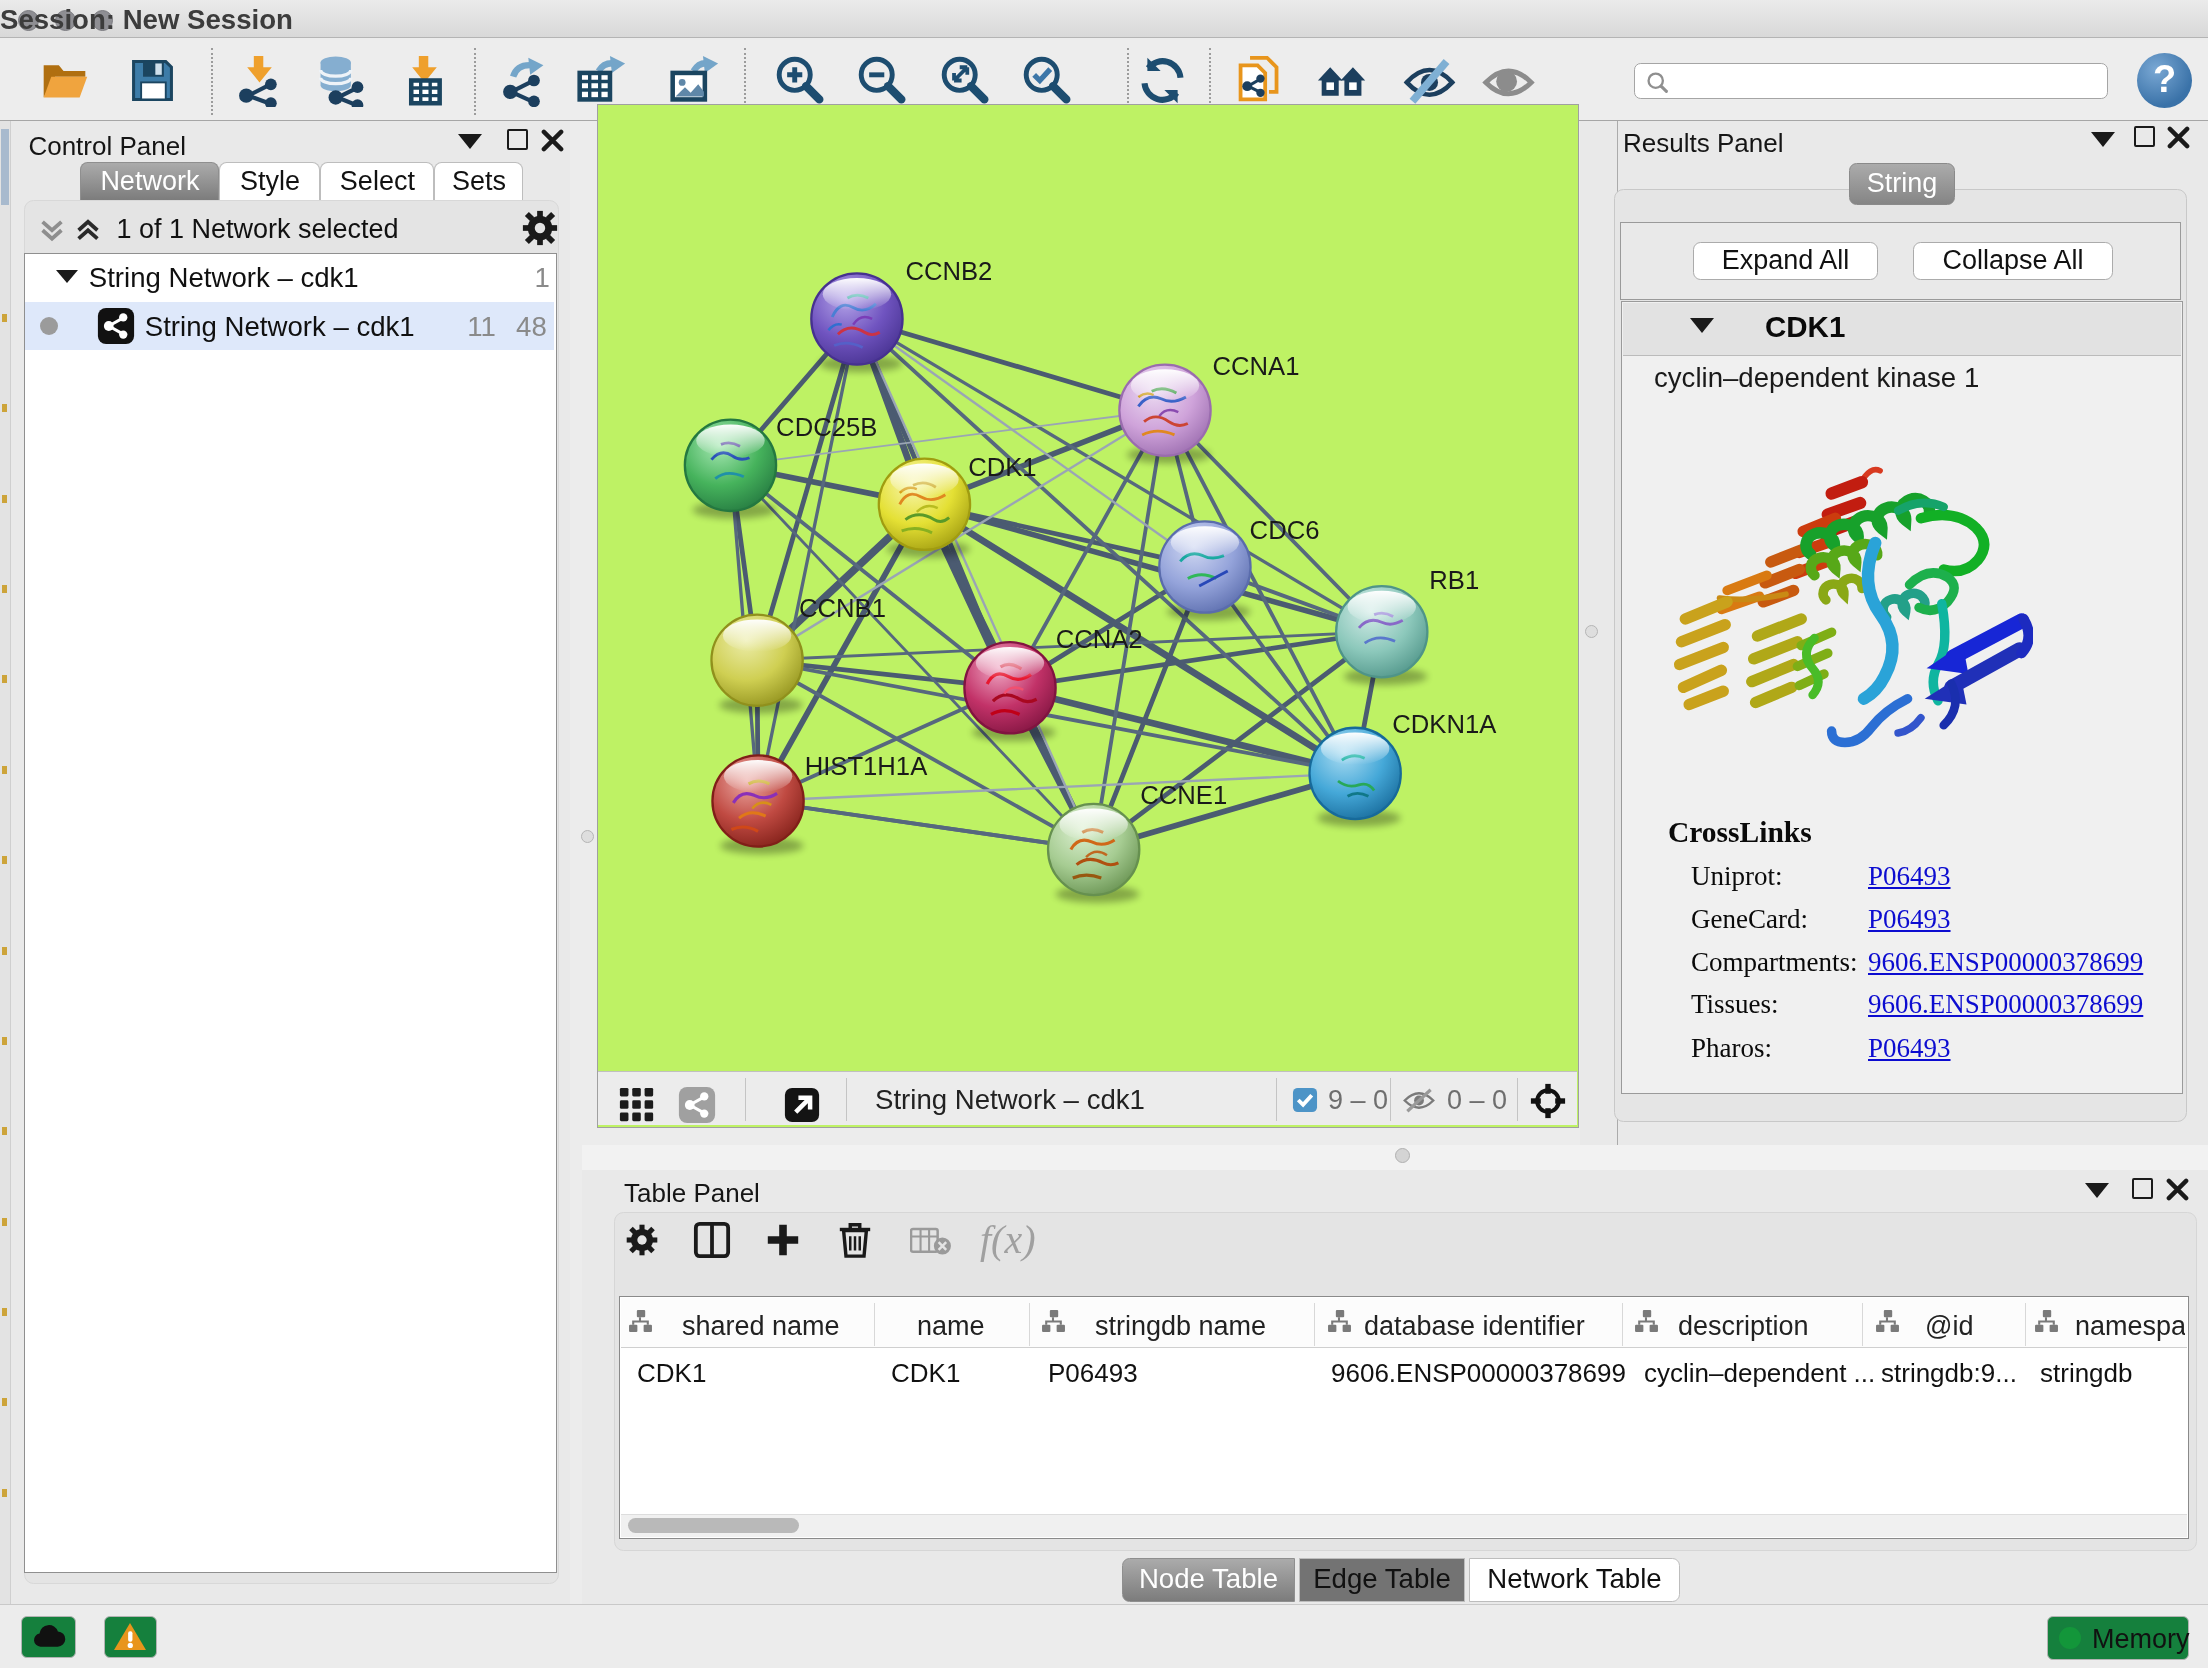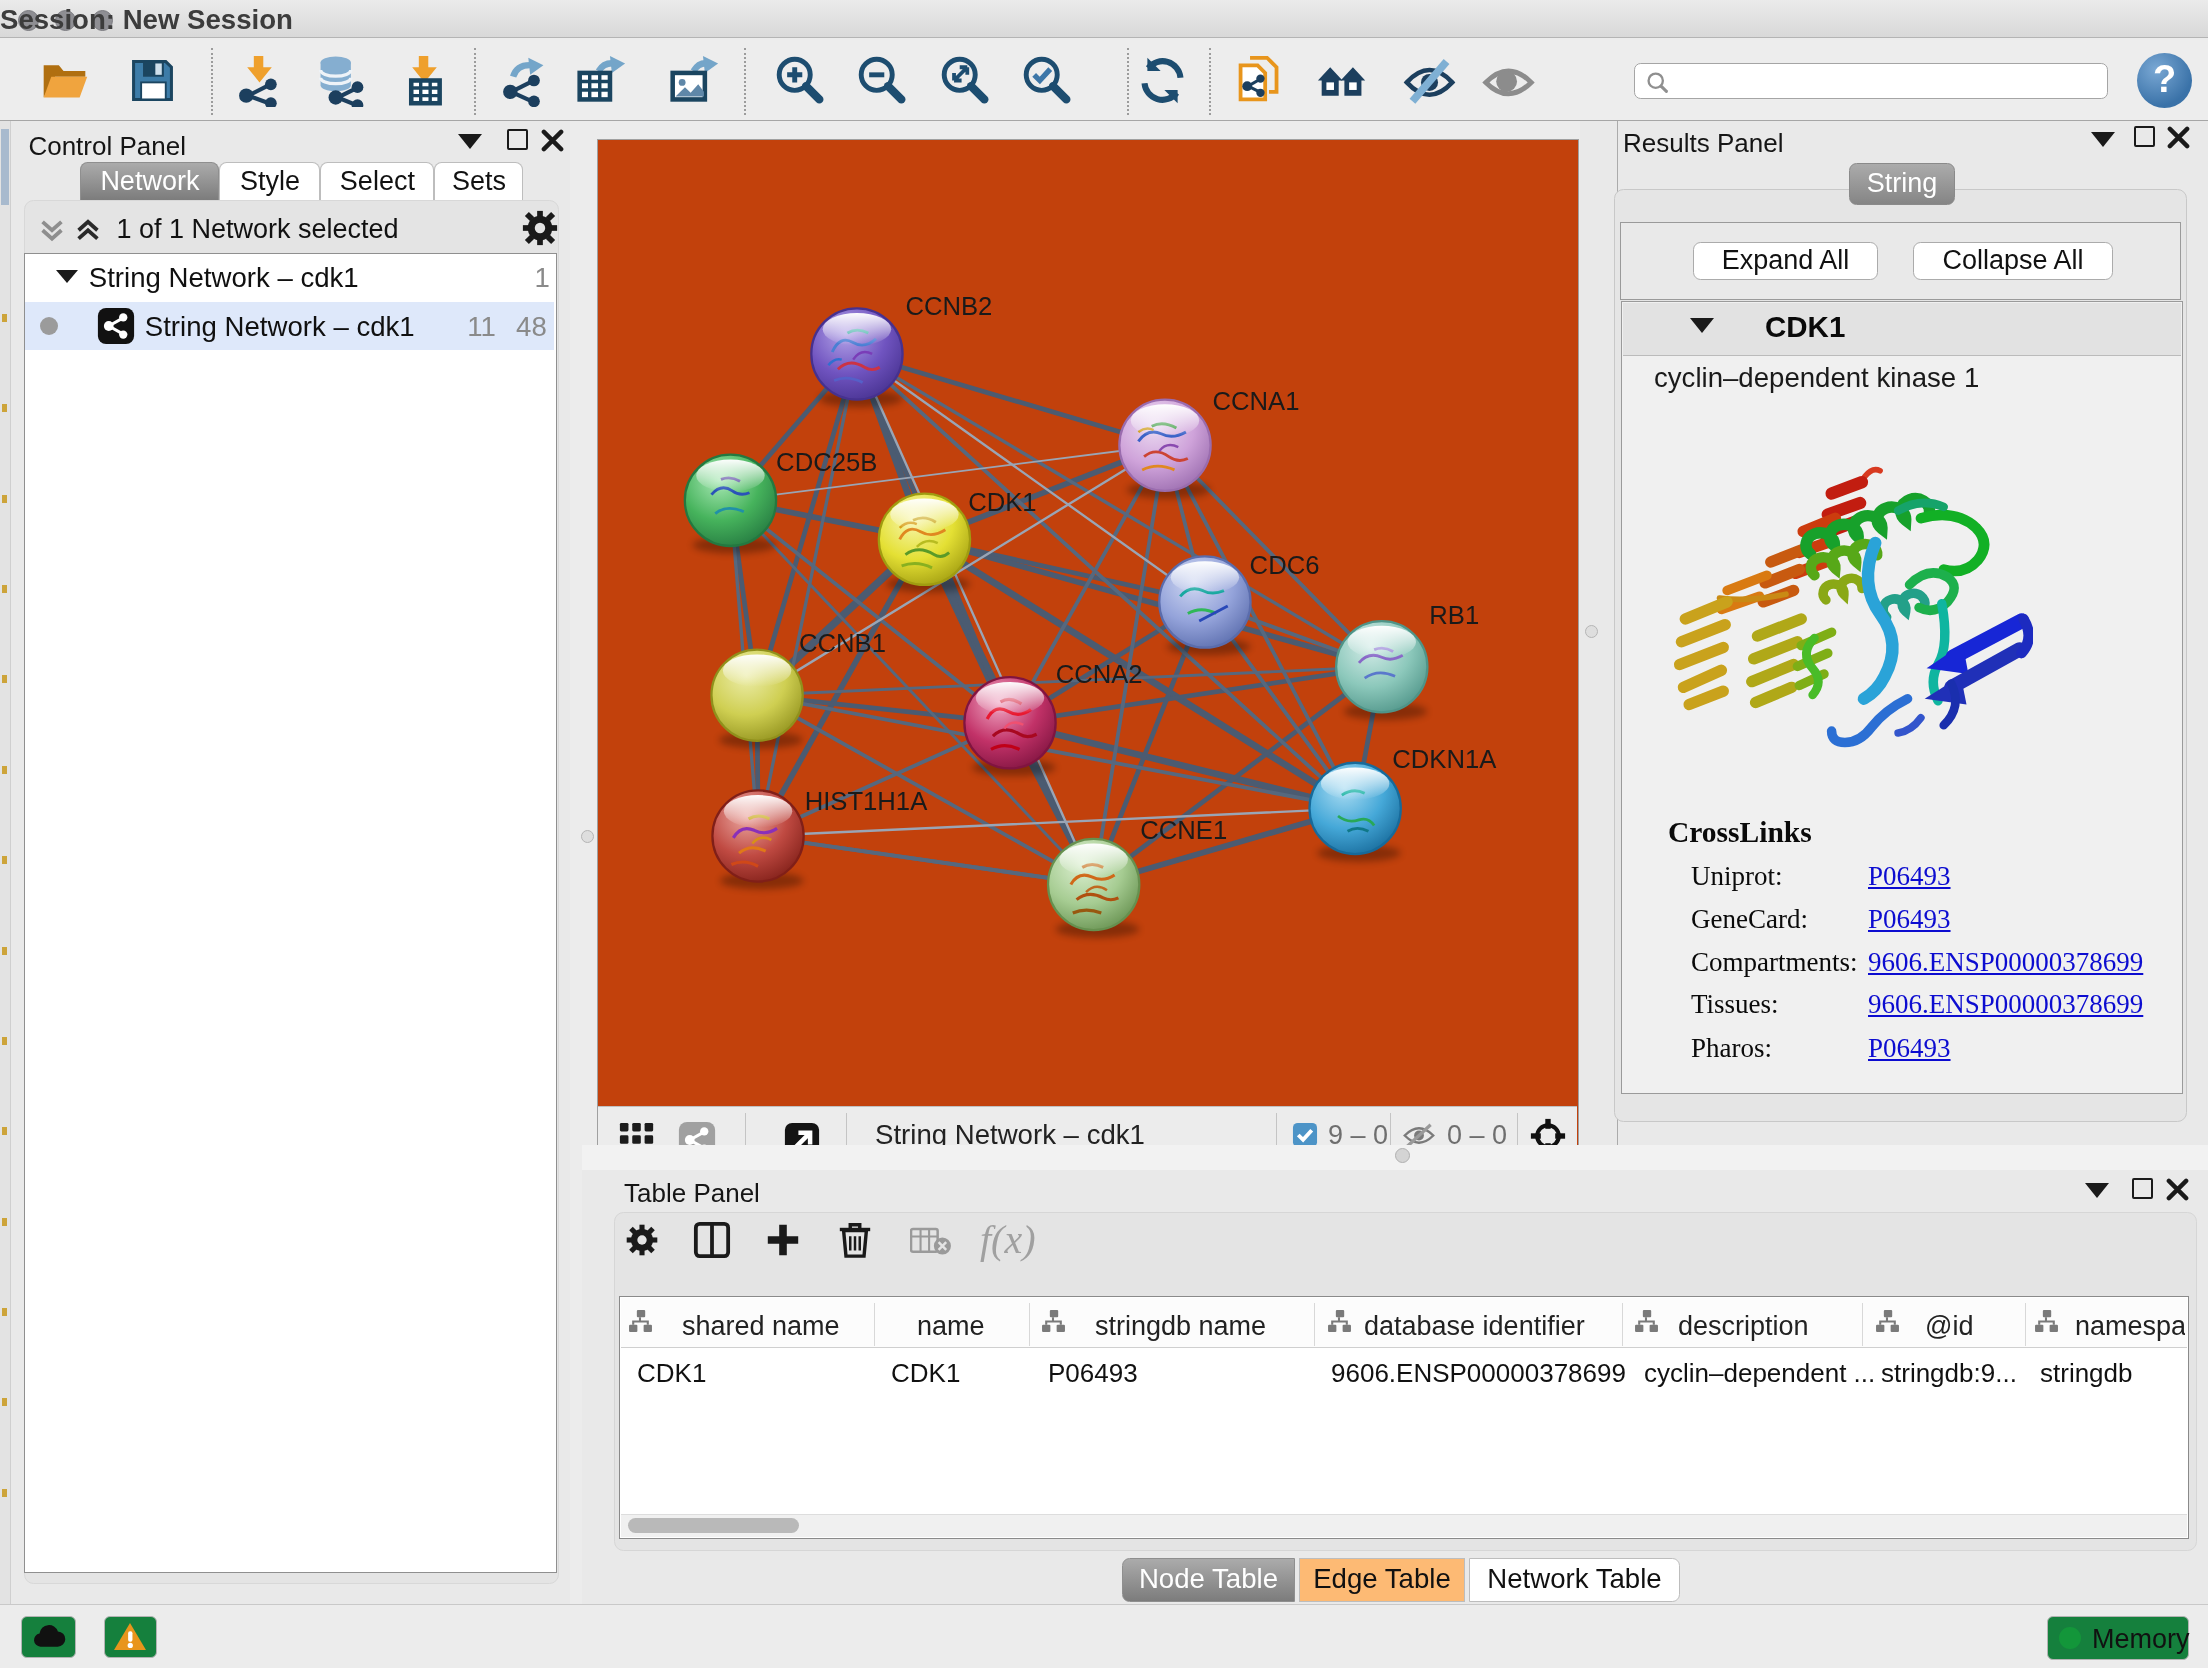--- a/index.html
+++ b/index.html
@@ -15,21 +15,21 @@
 #leftstrip{left:0;top:121px;width:11.4px;height:1483px;background:#e3e3e3;border-right:1.9px solid #cfcfcf}
 #controlpanel{left:11.4px;top:121px;width:559px;height:1483px;background:#e9e9e9}
 .ptitle{font-size:26px;color:#151515}
 .wmax{width:21px;height:21px;border:2.9px solid #1a1a1a;border-radius:1.9px}
 .tri-dn{width:0;height:0;border-left:12.4px solid transparent;border-right:12.4px solid transparent;border-top:15px solid #1a1a1a}
 #tabsrow{left:69px;top:41px;height:38px}
 .tab{position:absolute;top:0;height:38px;font-size:27px;text-align:center;border:1.9px solid #bdbdbd;border-bottom:none;border-radius:7.6px 7.6px 0 0;background:#fff;color:#111;line-height:36px}
 .tabsel{background:linear-gradient(#ababab,#7c7c7c);color:#fff;border-color:#8f8f8f}
 #cpinner{left:12.4px;top:79px;width:535px;height:1384px;background:#e4e4e4;border-radius:9.5px;border:1px solid #d8d8d8}
 #netlist{left:12.4px;top:132px;width:533px;height:1320px;background:#fff;border:1.9px solid #8f8f8f}
-#canvaswrap{left:597px;top:139px;width:982px;height:1024px;background:#c2410c;border:1.9px solid #a0a0a0}
+#canvaswrap{left:597px;top:104px;width:982px;height:1024px;background:#bef264;border:1.9px solid #a0a0a0}
 #netbar{position:absolute;left:0;top:966px;width:979px;height:54px;background:#ececec;border-top:1.9px solid #c0c0c0}
 #resultspanel{left:1580px;top:121px;width:629px;height:1030px;background:#e9e9e9}
 #tablepanel{left:582px;top:1170px;width:1626px;height:434px;background:#e9e9e9}
 #statusbar{left:0;top:1604px;width:2208px;height:65px;background:#ececec;border-top:1.9px solid #c9c9c9}
 .sbtn{position:absolute;top:11px;height:42px;background:#15803d;border:1.9px solid #b3b3b3;border-radius:6px}
 .thico{width:25px;height:25px}
 </style></head>
 <body>
 <div id="titlebar" class="abs">
   <div class="tl abs" style="left:18px"></div>
@@ -766,21 +766,21 @@
 <div class="abs" style="left:55px;top:188px;font-size:26px;color:#111">CDK1</div>
 <div class="abs" style="left:309px;top:188px;font-size:26px;color:#111">CDK1</div>
 <div class="abs" style="left:466px;top:188px;font-size:26px;color:#111">P06493</div>
 <div class="abs" style="left:749px;top:188px;font-size:26px;color:#111">9606.ENSP00000378699</div>
 <div class="abs" style="left:1062px;top:188px;font-size:26px;color:#111">cyclin–dependent ...</div>
 <div class="abs" style="left:1299px;top:188px;font-size:26px;color:#111">stringdb:9...</div>
 <div class="abs" style="left:1458px;top:188px;font-size:26px;color:#111">stringdb</div>
 <div class="abs" style="left:39px;top:344px;width:1566px;height:23px;background:#f0f0f0;border-top:1px solid #ddd"></div>
 <div class="abs" style="left:46px;top:348px;width:171px;height:15px;border-radius:7.6px;background:#b9b9b9"></div>
 <div class="abs" style="left:540px;top:388px;width:173px;height:44px;background:linear-gradient(#ababab,#7c7c7c);border:1.9px solid #8f8f8f;border-radius:7.6px 0 0 7.6px;color:#fff;font-size:27.6px;text-align:center;line-height:40px">Node Table</div>
-<div class="abs" style="left:717px;top:388px;width:166px;height:44px;background:#fdba74;border:1.9px solid #bdbdbd;color:#111;font-size:27.6px;text-align:center;line-height:40px">Edge Table</div>
+<div class="abs" style="left:717px;top:388px;width:166px;height:44px;background:#737373;border:1.9px solid #bdbdbd;color:#111;font-size:27.6px;text-align:center;line-height:40px">Edge Table</div>
 <div class="abs" style="left:887px;top:388px;width:211px;height:44px;background:#fff;border:1.9px solid #bdbdbd;border-radius:0 7.6px 7.6px 0;color:#111;font-size:27.6px;text-align:center;line-height:40px">Network Table</div>
 </div>
 <div id="statusbar" class="abs">
 <div class="sbtn" style="left:21px;width:55px">
       <svg style="position:absolute;left:8.6px;top:4.8px;width:36px;height:28.5px" viewBox="0 0 38 30">
         <path d="M10 26a7 7 0 0 1-1-13.9A10 10 0 0 1 28.4 10 8 8 0 0 1 28 26z" fill="#111"></path>
       </svg>
     </div>
 <div class="sbtn" style="left:104px;width:53px">
       <svg style="position:absolute;left:7.6px;top:3.8px;width:34px;height:31px" viewBox="0 0 36 33">

